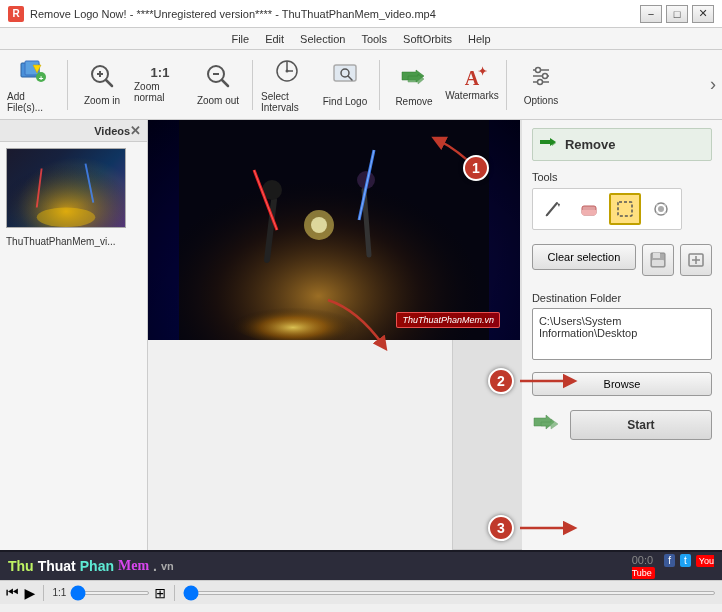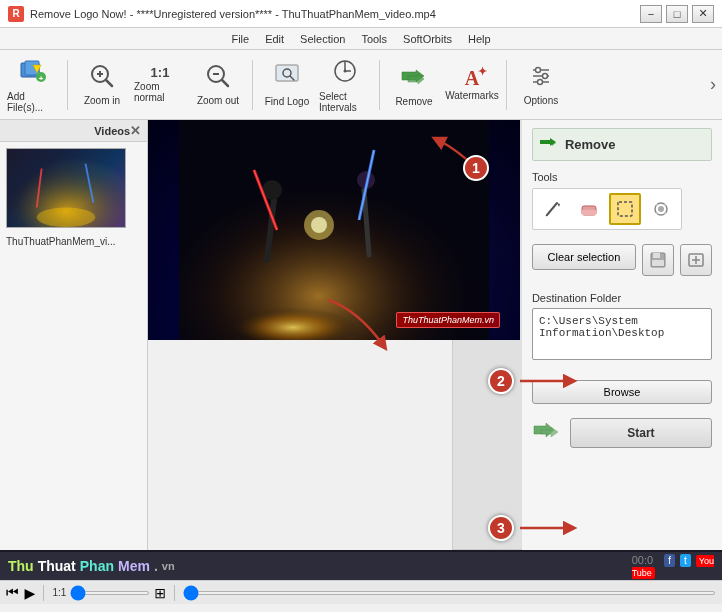--- a/index.html
+++ b/index.html
@@ -262,30 +262,29 @@
     }
 
     .dest-folder-label { font-size: 11px; color: #333; margin-bottom: 4px; }
     .dest-folder-input {
       width: 100%;
       padding: 5px 6px;
       border: 1px solid #999;
       background: white;
       font-size: 11px;
       color: #333;
-      margin-bottom: 20px;
+      margin-bottom: 12px;
       border-radius: 2px;
       height: 52px;
       vertical-align: top;
       overflow: hidden;
       word-wrap: break-word;
       display: flex;
       align-items: flex-start;
       padding-top: 6px;
-      font-family: Liberation Mono, monospace;
     }
     .browse-btn {
       display: block;
       width: 100%;
       padding: 5px;
       background: linear-gradient(to bottom, #f8f8f8, #e0e0e0);
       border: 1px solid #999;
       border-radius: 3px;
       cursor: pointer;
       font-size: 11px;
@@ -327,21 +326,21 @@
     .status-logo {
       display: flex;
       align-items: center;
       gap: 4px;
       font-size: 14px;
       font-weight: bold;
     }
     .logo-thu { color: #bef264; }
     .logo-thuat { color: white; }
     .logo-phan { color: #5eead4; }
-    .logo-mem { color: #c4b5fd; }
+    .logo-mem { color: #d946ef; font-family: Liberation Serif, serif; }
     .status-right { margin-left: auto; color: #888; font-size: 11px; }
 
     
     .bottom-toolbar {
       height: 24px;
       background: #e8e8e8;
       border-top: 1px solid #ccc;
       display: flex;
       align-items: center;
       padding: 0 6px;
@@ -420,38 +419,38 @@
         <line x1="8" y1="11" x2="14" y2="11" stroke="#555" stroke-width="2"></line>
       </svg>
     </div>
     <span>Zoom out</span>
   </div>
   <div class="toolbar-separator"></div>
 
   <div class="toolbar-btn">
     <div class="toolbar-icon">
       <svg width="28" height="28" viewBox="0 0 28 28">
-        <rect x="3" y="3" width="22" height="16" rx="2" fill="#e0e8f0" stroke="#aaa" stroke-width="1.5"></rect>
-        <circle cx="14" cy="11" r="4" fill="none" stroke="#555" stroke-width="1.5"></circle>
-        <line x1="17" y1="14" x2="21" y2="18" stroke="#555" stroke-width="1.5" stroke-linecap="round"></line>
-      </svg>
-    </div>
-    <span>Find Logo</span>
-  </div>
-
-  <div class="toolbar-btn">
-    <div class="toolbar-icon">
-      <svg width="28" height="28" viewBox="0 0 28 28">
         <circle cx="14" cy="14" r="10" fill="none" stroke="#555" stroke-width="1.5"></circle>
         <line x1="14" y1="4" x2="14" y2="14" stroke="#555" stroke-width="1.5"></line>
         <line x1="14" y1="14" x2="20" y2="14" stroke="#555" stroke-width="1.5"></line>
         <circle cx="14" cy="14" r="1.5" fill="#555"></circle>
       </svg>
     </div>
     <span>Select Intervals</span>
+  </div>
+
+  <div class="toolbar-btn">
+    <div class="toolbar-icon">
+      <svg width="28" height="28" viewBox="0 0 28 28">
+        <rect x="3" y="3" width="22" height="16" rx="2" fill="#e0e8f0" stroke="#aaa" stroke-width="1.5"></rect>
+        <circle cx="14" cy="11" r="4" fill="none" stroke="#555" stroke-width="1.5"></circle>
+        <line x1="17" y1="14" x2="21" y2="18" stroke="#555" stroke-width="1.5" stroke-linecap="round"></line>
+      </svg>
+    </div>
+    <span>Find Logo</span>
   </div>
   <div class="toolbar-separator"></div>
 
   <div class="toolbar-btn">
     <div class="toolbar-icon">
       <svg width="28" height="28" viewBox="0 0 28 28">
         <polygon points="2,10 16,10 16,8 24,14 16,20 16,18 2,18" fill="#4a9a4a" stroke="#2a7a2a" stroke-width="0.5"></polygon>
         <polygon points="8,14 18,14 18,12 24,17 18,22 18,20 8,20" fill="#4a9a4a" stroke="#2a7a2a" stroke-width="0.5" opacity="0.7"></polygon>
       </svg>
     </div>

